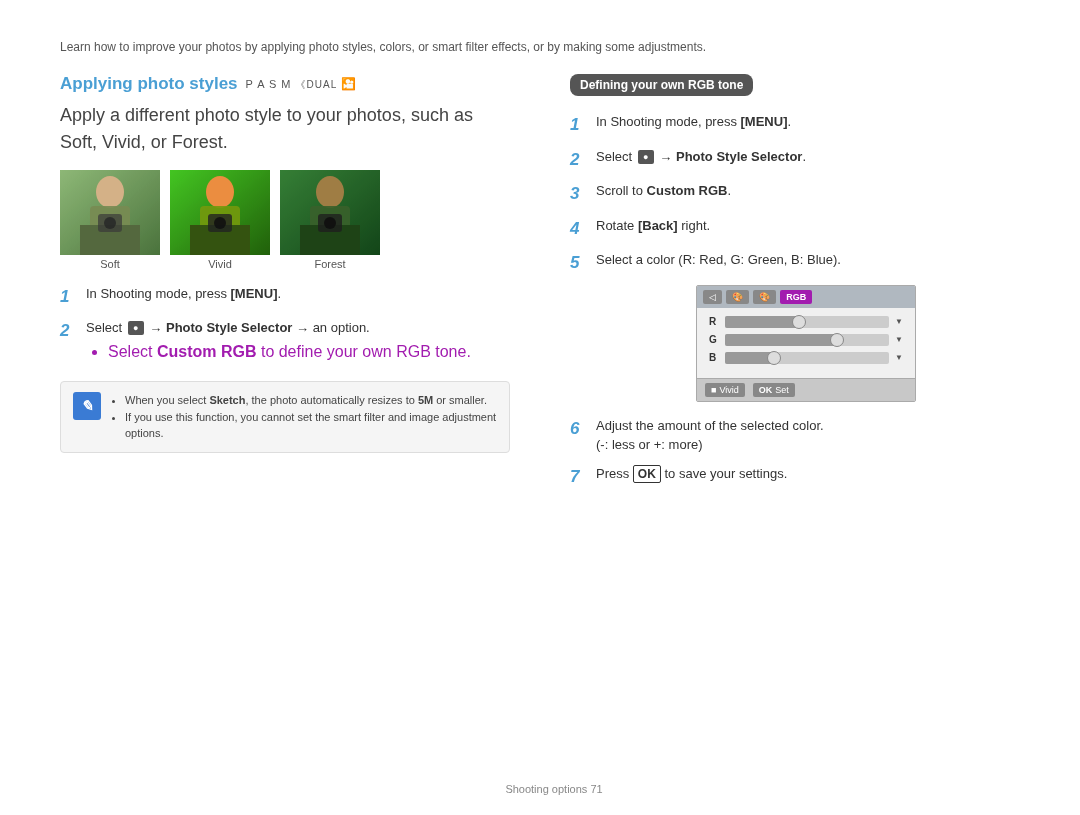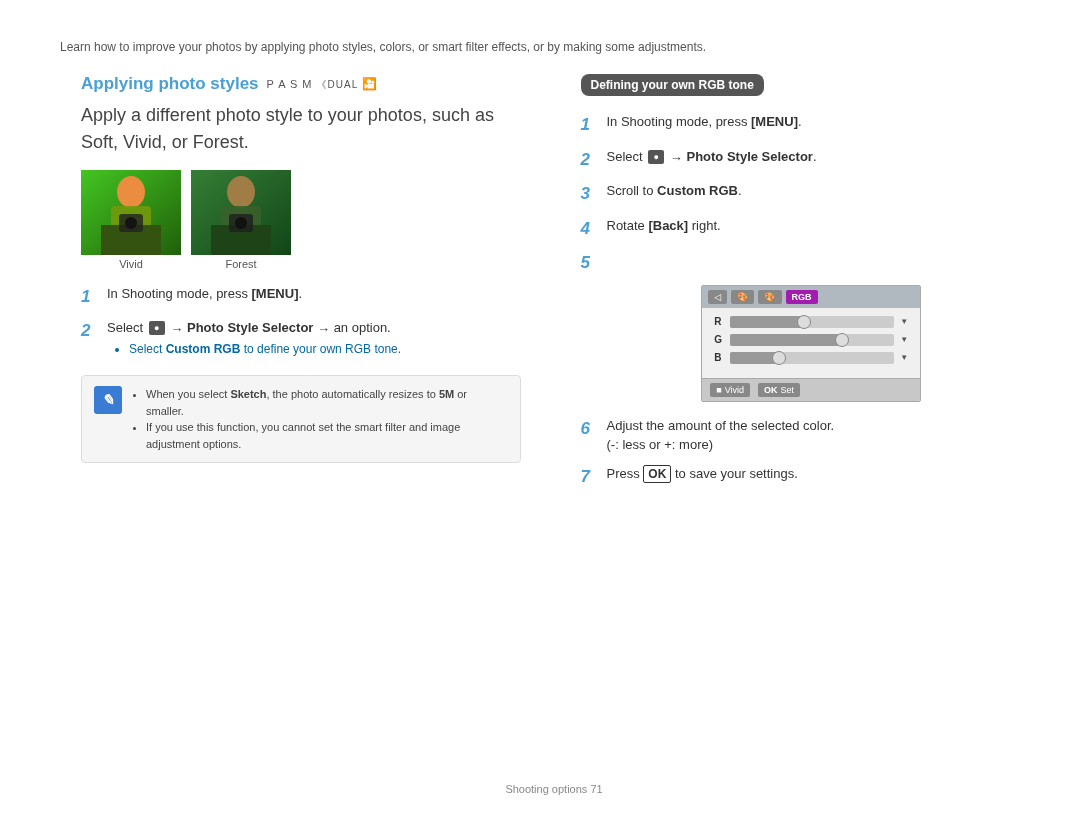--- a/index.html
+++ b/index.html
@@ -26,21 +26,20 @@
       padding-bottom: 8px;
     }
     .page-subtitle {
       font-size: 12px;
       color: #555;
       margin-bottom: 20px;
     }
     .two-col {
       display: flex;
       gap: 60px;
-      margin-left: 21px;
     }
     .left-col {
       flex: 1;
       max-width: 460px;
     }
     .right-col {
       flex: 1;
       max-width: 460px;
     }
     .section-title {
@@ -115,22 +114,22 @@
     }
     .step-text b {
       font-weight: bold;
     }
     .bold-bracket {
       font-weight: bold;
     }
     .sub-bullet {
       margin-left: 22px;
       margin-top: 3px;
-      font-size: 12px;
-      color: #0369a1;
+      font-size: 16px;
+      color: #a21caf;
     }
     .sub-bullet li {
       list-style: disc;
       margin-bottom: 3px;
     }
     .note-box {
       background: #f5f5f5;
       border: 1px solid #ddd;
       border-radius: 4px;
       padding: 10px 12px;
@@ -303,20 +302,40 @@
   <div class="two-col">
 
     <div class="left-col">
       <div class="section-title">
         <span>Applying photo styles</span>
         <span class="mode-icons">P A S M <span style="font-size:10px;">《DUAL</span> <span style="font-size:12px;">🎦</span></span>
       </div>
       <div class="section-desc">Apply a different photo style to your photos, such as Soft, Vivid, or Forest.</div>
 
       <div class="photo-samples">
+        <div>
+          <div class="photo-box soft">
+            <svg width="100" height="85" viewBox="0 0 100 85">
+              <defs>
+                <linearGradient id="bg1" x1="0" y1="0" x2="1" y2="1">
+                  <stop offset="0%" stop-color="#7aaa60"></stop>
+                  <stop offset="100%" stop-color="#3d6b2d"></stop>
+                </linearGradient>
+              </defs>
+              <rect width="100" height="85" fill="url(#bg1)"></rect>
+              <ellipse cx="50" cy="22" rx="14" ry="16" fill="#c8a070"></ellipse>
+              <rect x="30" y="36" width="40" height="35" rx="4" fill="#6a8040" opacity="0.9"></rect>
+              <rect x="20" y="55" width="60" height="30" fill="#4a6030"></rect>
+
+              <rect x="38" y="44" width="24" height="18" rx="3" fill="#333" opacity="0.7"></rect>
+              <circle cx="50" cy="53" r="6" fill="#222" opacity="0.8"></circle>
+            </svg>
+          </div>
+          <div class="photo-label">Soft</div>
+        </div>
         <div>
           <div class="photo-box vivid">
             <svg width="100" height="85" viewBox="0 0 100 85">
               <defs>
                 <linearGradient id="bg2" x1="0" y1="0" x2="1" y2="1">
                   <stop offset="0%" stop-color="#5dba45"></stop>
                   <stop offset="100%" stop-color="#2d5a1d"></stop>
                 </linearGradient>
               </defs>
               <rect width="100" height="85" fill="url(#bg2)"></rect>
@@ -396,20 +415,21 @@
           <span class="step-text">Scroll to <b>Custom RGB</b>.</span>
         </div>
 
         <div class="right-step">
           <span class="right-step-num">4</span>
           <span class="step-text">Rotate <span class="bold-bracket">[Back]</span> right.</span>
         </div>
 
         <div class="right-step">
           <span class="right-step-num">5</span>
+          <span class="step-text">Select a color (R: Red, G: Green, B: Blue).</span>
         </div>
 
         <div style="margin-left:22px;margin-bottom:12px;margin-top:6px;">
           <div class="rgb-screen">
             <div class="rgb-screen-header">
               <span class="rgb-tab">◁</span>
               <span class="rgb-tab">🎨</span>
               <span class="rgb-tab">🎨</span>
               <span class="rgb-tab-rgb">RGB</span>
             </div>

